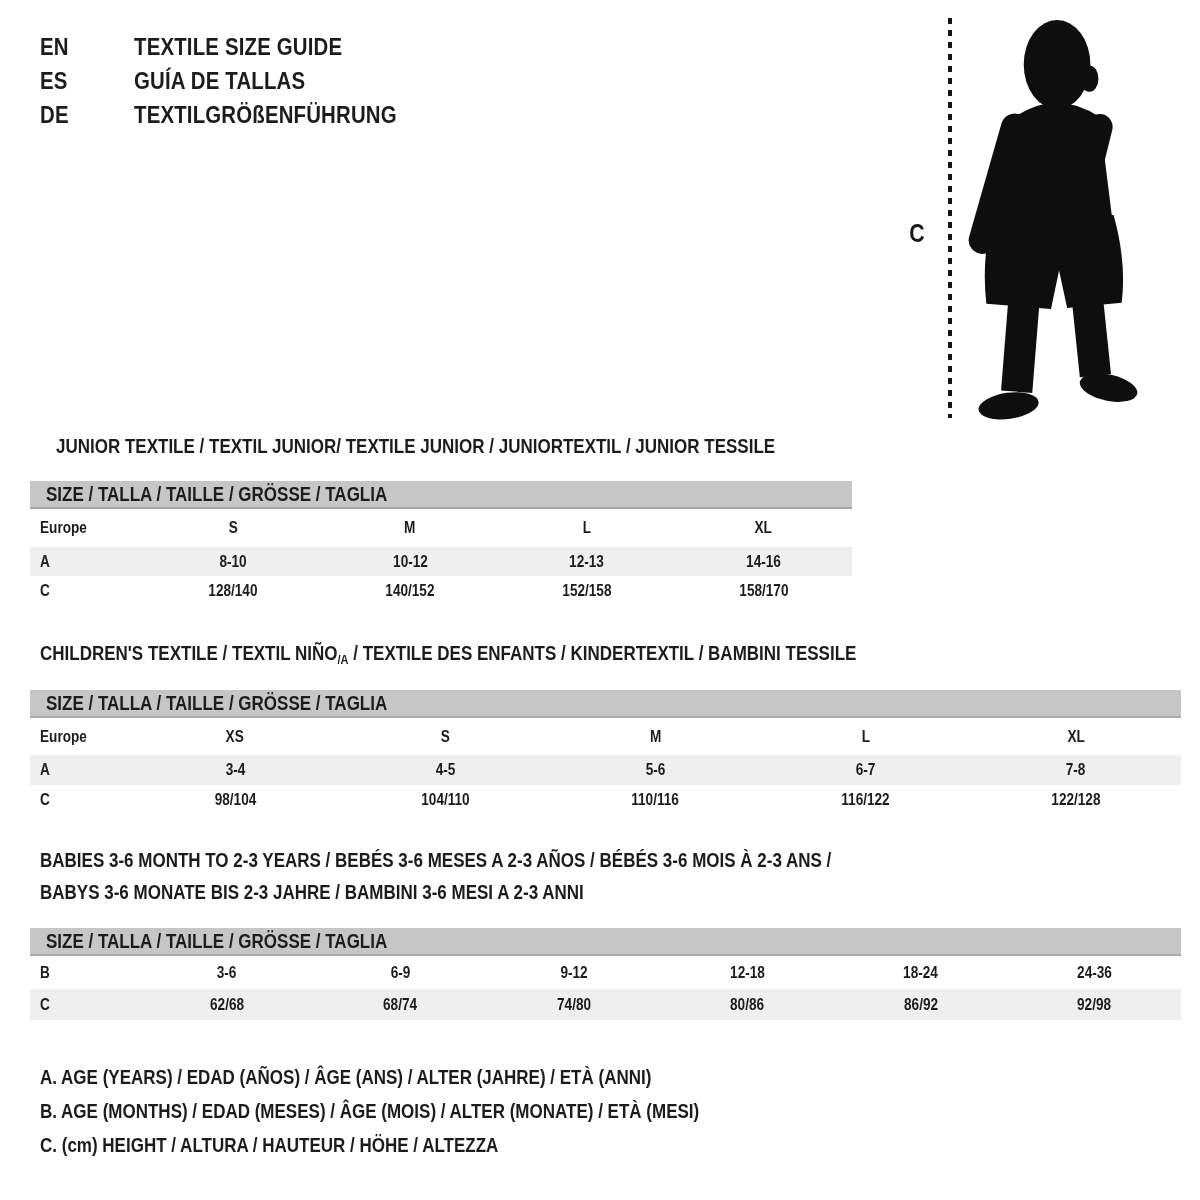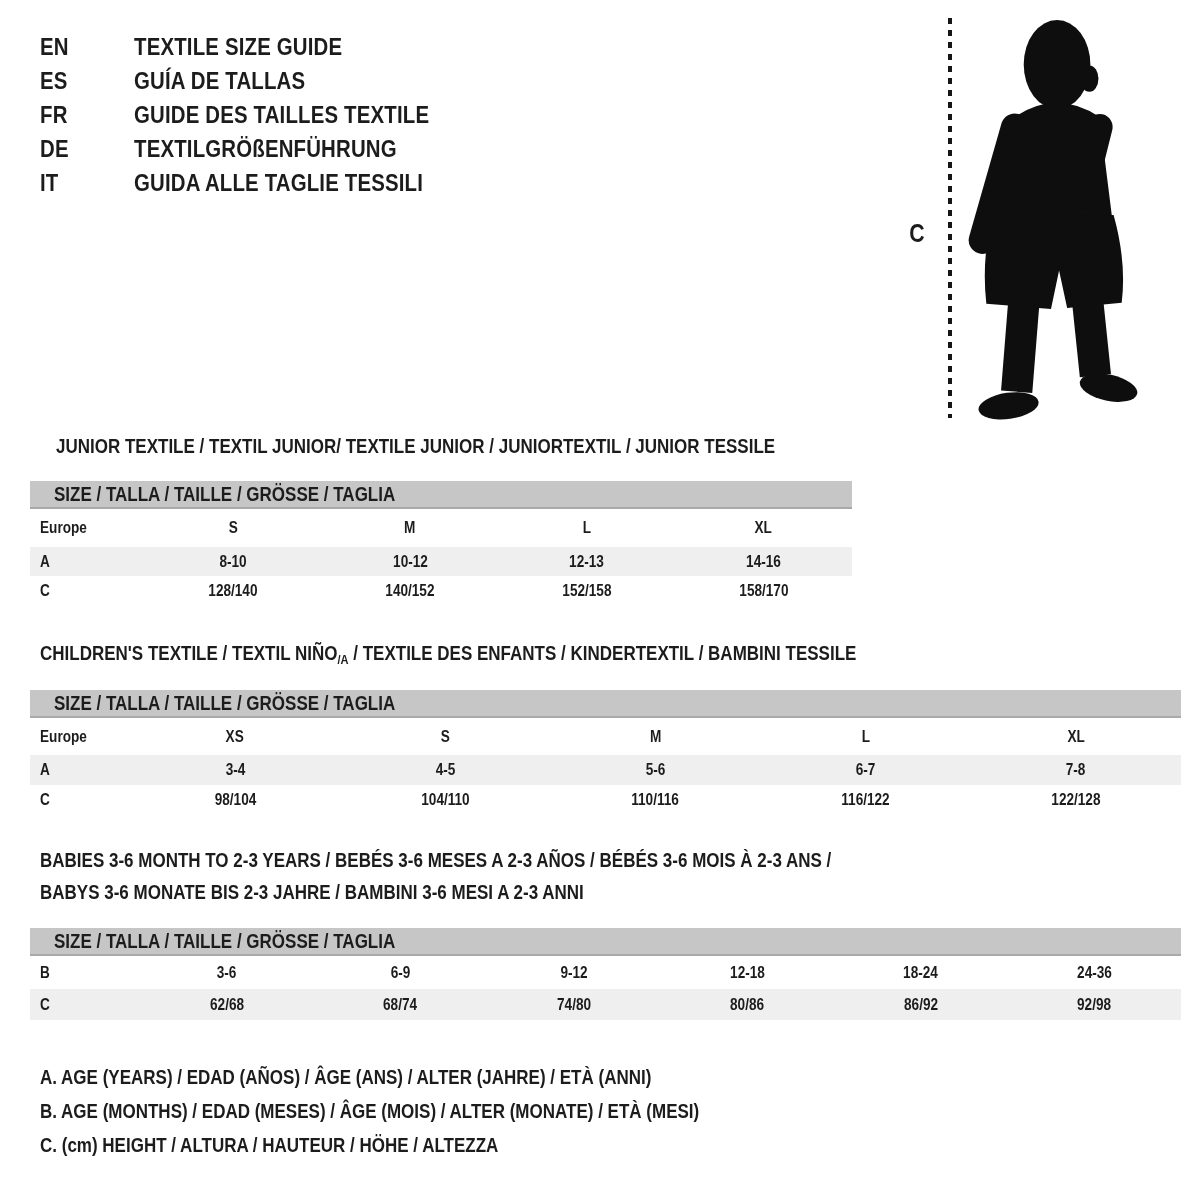--- a/index.html
+++ b/index.html
@@ -30,21 +30,21 @@
     width:4px;
     background:repeating-linear-gradient(to bottom,#161616 0 6px,transparent 6px 12px);
   }
   .c-label{font-size:25px;}
 
   
   .t-title{font-size:20px;height:26px;display:flex;align-items:center;}
   .t-title .sub{font-size:13px;vertical-align:-4px;}
   .band{
     height:28px;background:var(--band);border-bottom:2px solid var(--band-edge);
-    display:flex;align-items:center;padding-left:24px;font-size:20px;
+    display:flex;align-items:center;padding-left:16px;font-size:20px;
   }
   .grid{display:grid;align-items:center;font-size:16px;}
   .g1{grid-template-columns:115px repeat(4,1fr);}
   .g2{grid-template-columns:100px repeat(5,1fr);}
   .g3{grid-template-columns:110px repeat(6,1fr);}
   .cell{text-align:center;}
   .lbl{text-align:left;padding-left:10px;}
   .shade{background:var(--shade);}
 
   
@@ -57,30 +57,22 @@
 <div class="abs" style="left:40px;top:30px;">
   <div class="lang-row">
     <span class="lang-code"><span class="cx">EN</span></span>
     <span class="cx">TEXTILE SIZE GUIDE</span>
   </div>
   <div class="lang-row">
     <span class="lang-code"><span class="cx">ES</span></span>
     <span class="cx">GUÍA DE TALLAS</span>
   </div>
   <div class="lang-row">
-    <span class="lang-code"><span class="cx">FR</span></span>
-    <span class="cx">GUIDE DES TAILLES TEXTILE</span>
-  </div>
-  <div class="lang-row">
     <span class="lang-code"><span class="cx">DE</span></span>
     <span class="cx">TEXTILGRÖßENFÜHRUNG</span>
-  </div>
-  <div class="lang-row">
-    <span class="lang-code"><span class="cx">IT</span></span>
-    <span class="cx">GUIDA ALLE TAGLIE TESSILI</span>
   </div>
 </div>
 
 <div class="abs dash-line" style="left:948px;top:18px;height:400px;"></div>
 <div class="abs c-label" style="left:908px;top:219px;"><span class="cxc">C</span></div>
 <svg class="abs" style="left:966px;top:16px;" width="172" height="404" viewBox="0 0 170 400" aria-hidden="true">
   <g fill="#0e0e0e" stroke="none">
     <ellipse cx="90" cy="48" rx="33" ry="44"></ellipse>
     <ellipse cx="122" cy="62" rx="9" ry="13"></ellipse>
     <path d="M48,100 Q90,72 132,100 L146,212 L28,216 Z"></path>

